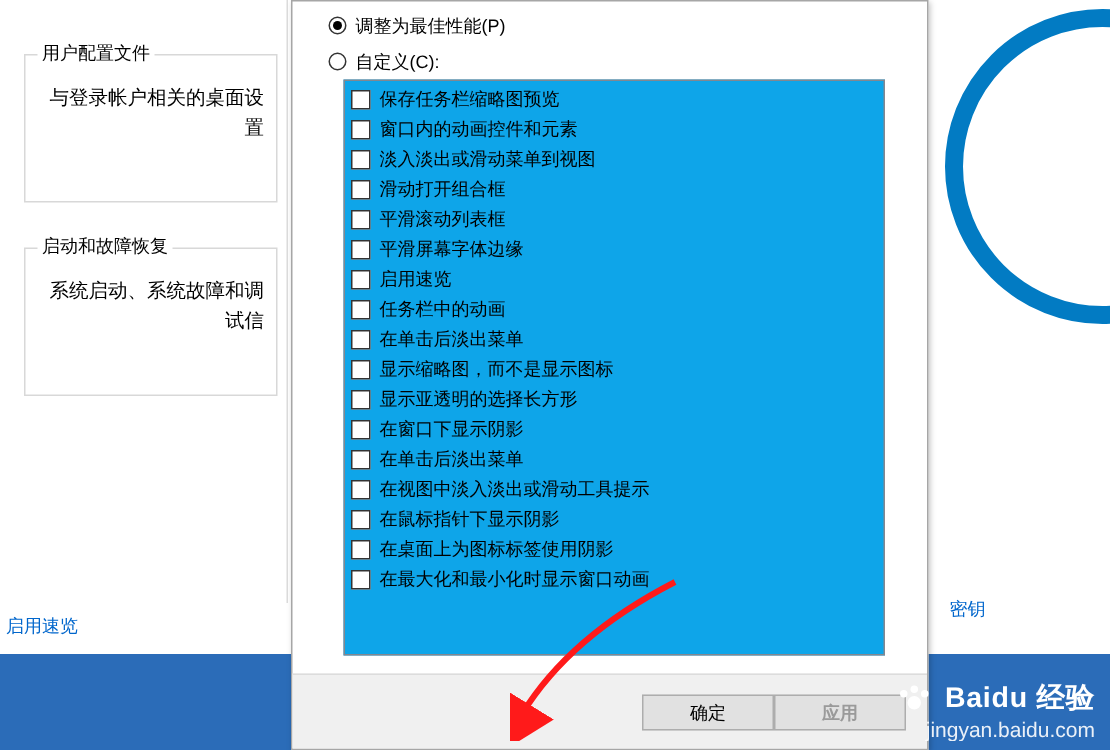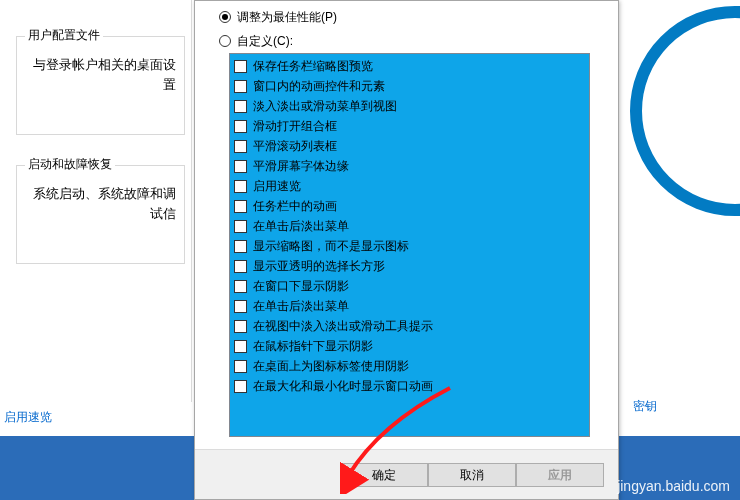--- a/index.html
+++ b/index.html
@@ -304,29 +304,32 @@
           <span>在桌面上为图标标签使用阴影</span>
         </div>
         <div class="opt">
           <span class="ck"></span>
           <span>在最大化和最小化时显示窗口动画</span>
         </div>
       </div>
   </div>
   <div class="button-row">
     <div class="btn">确定</div>
-    <div class="btn">取消</div>
     <div class="btn disabled">应用</div>
   </div>
 </div>
 
 <svg class="arrow-svg" width="120" height="110">
   <defs>
     <marker id="ah" markerWidth="12" markerHeight="12" refX="2" refY="5" orient="auto">
       <path d="M0,0 L10,5 L0,10 Z" fill="#ff1a1a"></path>
     </marker>
   </defs>
   <path d="M110,4 Q40,40 8,92" stroke="#ff1a1a" stroke-width="4" fill="none" marker-end="url(#ah)"></path>
 </svg>
 
 <div class="watermark">
+  <div class="big">
+    <span class="paw"><i class="p1"></i><i class="p2"></i><i class="p3"></i><i class="p4"></i></span>
+    <span>Bai</span><span class="du">du</span>&nbsp;<span>经验</span>
+  </div>
   <div class="url">jingyan.baidu.com</div>
 </div>
 
 </body></html>

